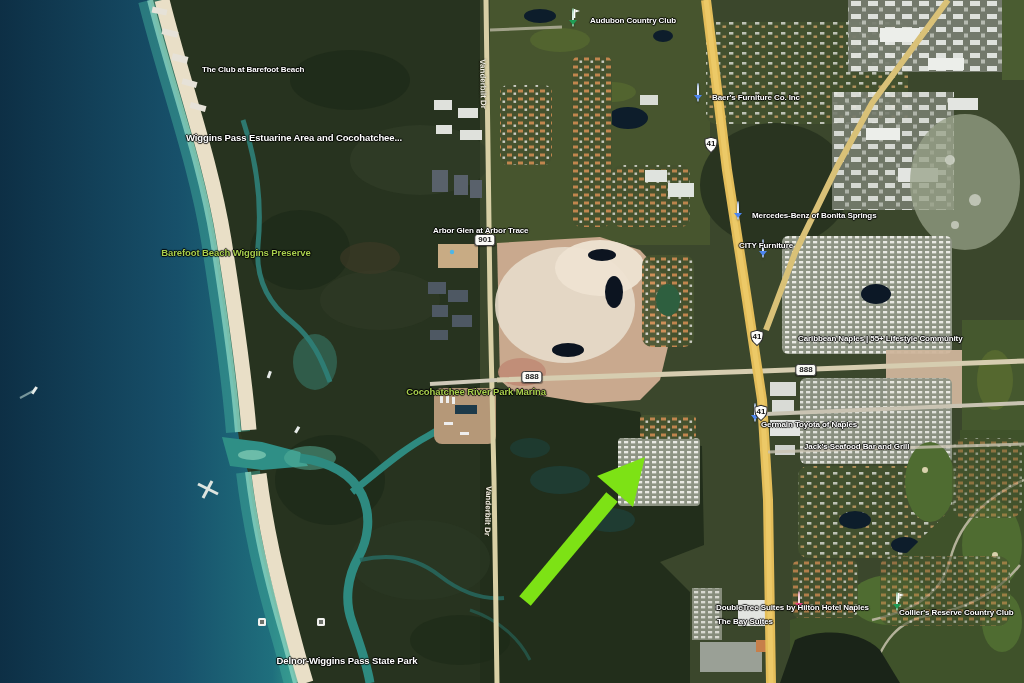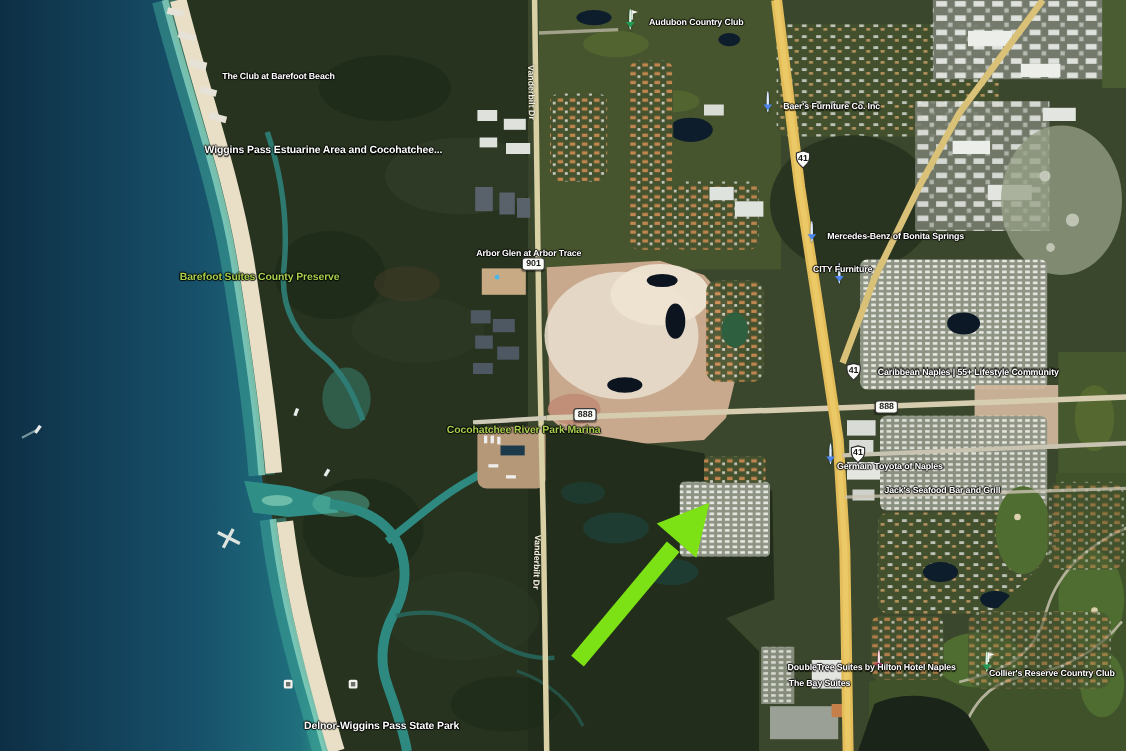--- a/index.html
+++ b/index.html
@@ -14,21 +14,21 @@
   .lbl.center{transform:translate(-50%,-50%);}
   .lbl.park{color:#a8cf4d;font-size:9.5px;}
   .lbl.big{font-size:9.5px;}
   .lbl.attr{color:#d6d6d6;font-weight:bold;font-size:10px;margin-top:44px;}
   .roadname{position:absolute;color:#f2efe6;font-size:8px;font-weight:bold;white-space:nowrap;
        text-shadow:0 0 2px rgba(60,55,20,.9),0 1px 1px rgba(0,0,0,.7);}
   
   .sh-rect{position:absolute;transform:translate(-50%,-50%);background:#fbfbf7;color:#1a1a1a;
        border:1.5px solid #3a3a3a;border-radius:3px;font-size:8px;font-weight:bold;
        line-height:10px;padding:0 3px;box-shadow:0 1px 1px rgba(0,0,0,.4);}
-  .sh-us{position:absolute;width:17px;height:18px;transform:translate(-50%,-50%);margin-left:19px;}
+  .sh-us{position:absolute;width:17px;height:18px;transform:translate(-50%,-50%);}
   .sh-us .n{position:absolute;left:0;top:3px;width:100%;text-align:center;
        font-size:8px;font-weight:bold;color:#111;}
   
   .pin{position:absolute;}
   .disk{width:13px;height:13px;border-radius:50%;position:relative;
         box-shadow:0 1px 2px rgba(0,0,0,.6);border:1px solid rgba(255,255,255,.85);}
   .disk::after{content:"";position:absolute;left:50%;top:11px;transform:translateX(-50%);
         border:4px solid transparent;border-top:5px solid currentColor;}
   .disk .g{position:absolute;inset:3px;background:#fff;border-radius:2.5px;}
   .disk .gc{position:absolute;inset:3.5px;background:#fff;border-radius:50%;}
@@ -278,21 +278,21 @@
 <span class="pin disk p-pinkdisk" style="left:788px;top:592px"><span class="gc"></span></span>
 <span class="pin" style="left:734px;top:602px"><span class="tear p-orange"><span class="c"></span></span></span>
 <span class="pin disk p-greendisk" style="left:884px;top:593px"><svg class="flag" width="8" height="9" viewBox="0 0 8 9">
         <rect x="1" y="0" width="1.3" height="9" fill="#fff"></rect>
         <polygon points="2.3,0.5 7,2 2.3,3.5" fill="#fff"></polygon>
       </svg></span>
 
 
 <div class="lbl" style="left:202px;top:69px">The Club at Barefoot Beach</div>
 <div class="lbl center big" style="left:294px;top:137px">Wiggins Pass Estuarine Area and Cocohatchee...</div>
-<div class="lbl center park" style="left:236px;top:252px">Barefoot Suites County Preserve</div>
+<div class="lbl center park" style="left:236px;top:252px">Barefoot Beach Wiggins Preserve</div>
 <div class="lbl" style="left:590px;top:20px">Audubon Country Club</div>
 <div class="lbl" style="left:433px;top:230px">Arbor Glen at Arbor Trace</div>
 <div class="lbl" style="left:712px;top:97px">Baer's Furniture Co. Inc</div>
 <div class="lbl" style="left:752px;top:215px">Mercedes-Benz of Bonita Springs</div>
 <div class="lbl center" style="left:766px;top:245px">CITY Furniture</div>
 <div class="lbl" style="left:798px;top:338px">Caribbean Naples | 55+ Lifestyle Community</div>
 <div class="lbl center park" style="left:476px;top:391px">Cocohatchee River Park Marina</div>
 <div class="lbl" style="left:761px;top:424px">Germain Toyota of Naples</div>
 <div class="lbl" style="left:804px;top:446px">Jack's Seafood Bar and Grill</div>
 <div class="lbl" style="left:716px;top:607px">DoubleTree Suites by Hilton Hotel Naples</div>

